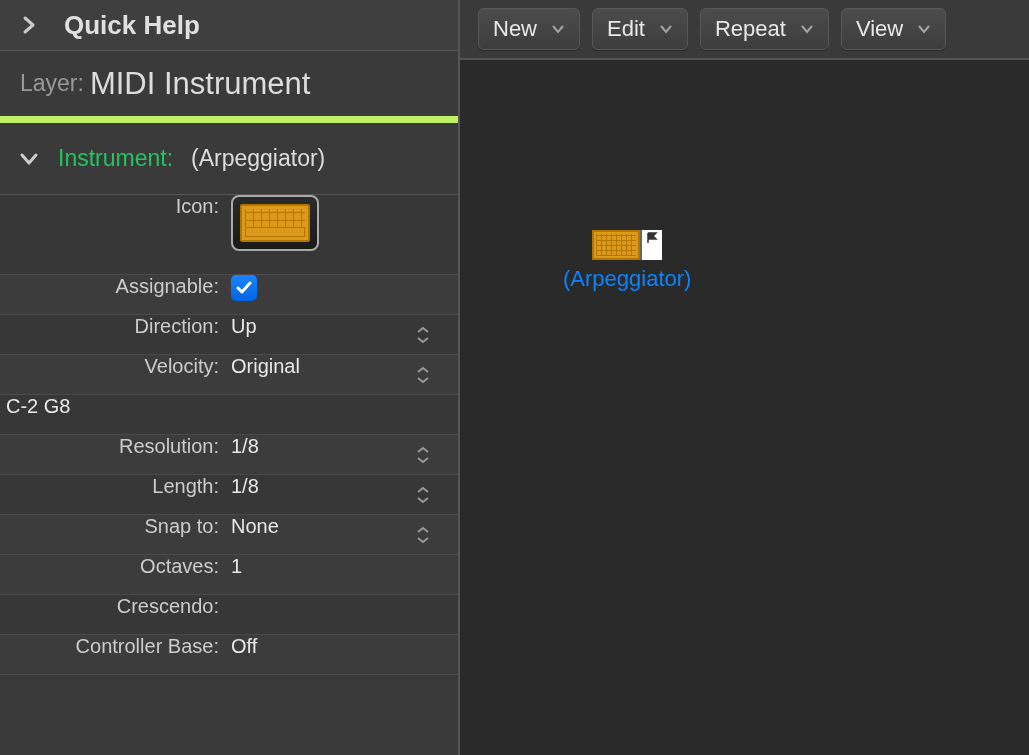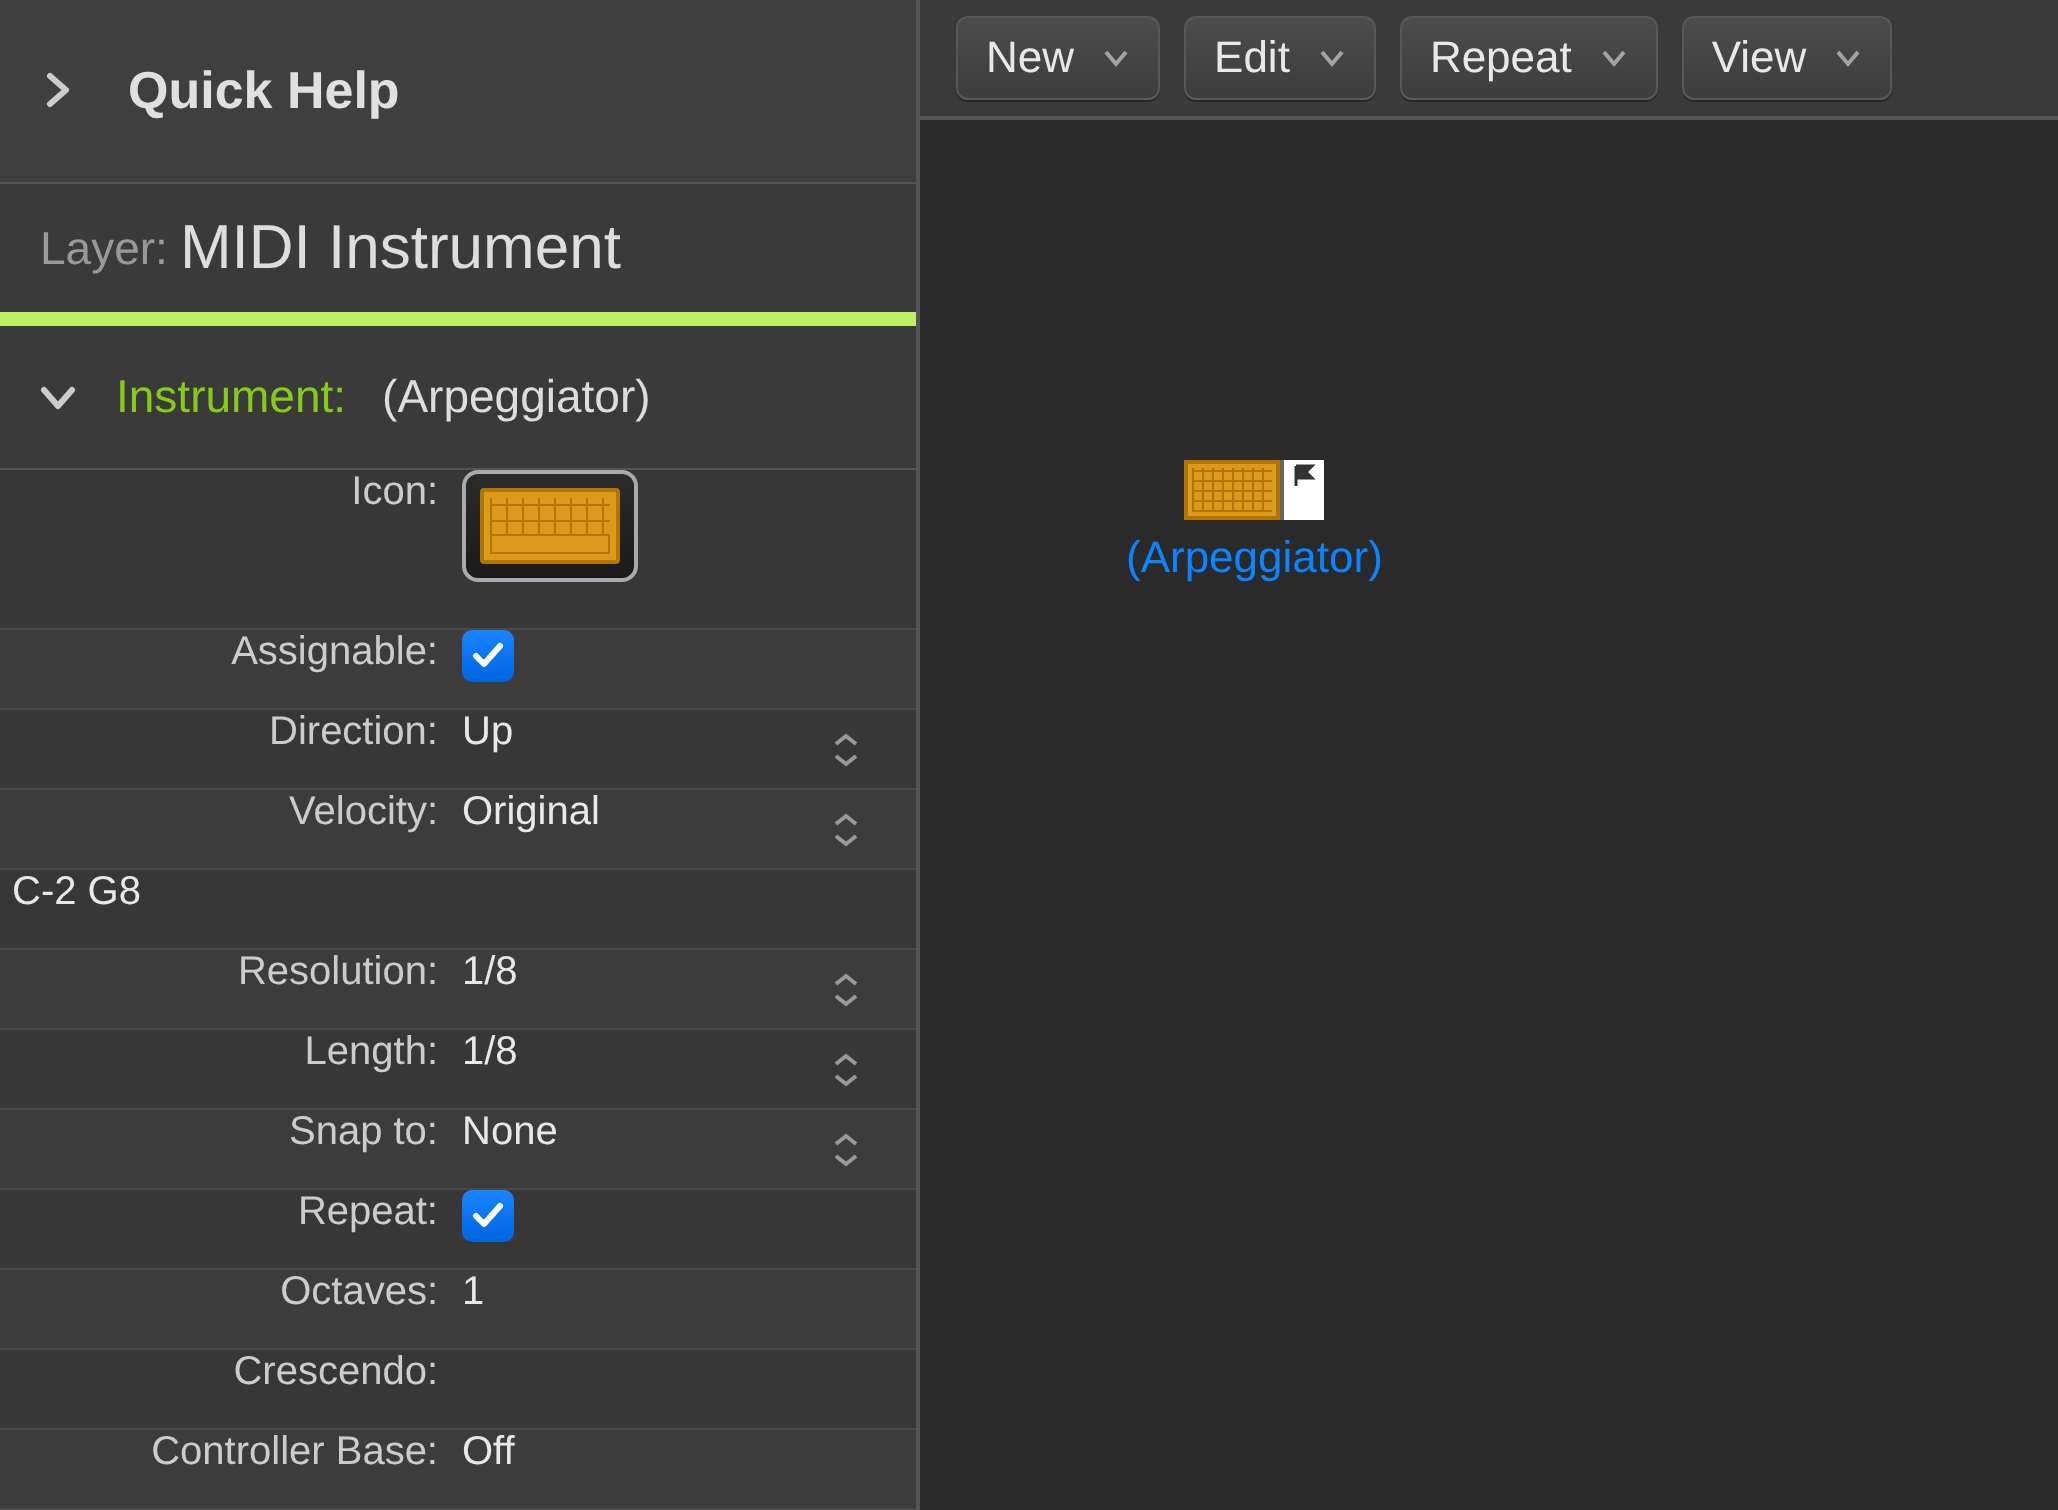--- a/index.html
+++ b/index.html
@@ -19,21 +19,21 @@
   }
   
   .sidebar {
     width: 460px;
     background: #3a3a3a;
     border-right: 2px solid #555;
     display: flex;
     flex-direction: column;
   }
   .quickhelp {
-    height: 92px;
+    height: 51px;
     display: flex;
     align-items: center;
     padding: 12px 18px;
     gap: 24px;
     border-bottom: 1px solid #555;
     background: #3f3f3f;
   }
   .disclosure {
     width: 22px; height: 22px;
     display:flex;align-items:center;justify-content:center;
@@ -55,21 +55,21 @@
   .layer-label { color: #999; font-size: 23px; }
   .layer-value { color: #ddd; font-size: 31px; }
   .instrument-row {
     height: 72px;
     display:flex;
     align-items:center;
     padding: 0 18px;
     border-bottom: 1px solid #555;
     gap: 18px;
   }
-  .instrument-label { color: #84cc16; font-size: 23px; }
+  .instrument-label { color: #22c55e; font-size: 23px; }
   .instrument-value { color: #ddd; font-size: 23px; }
 
   .props {
     flex: 1;
     display:flex;
     flex-direction:column;
   }
   .prop-row {
     height: 40px;
     display:flex;
@@ -334,28 +334,20 @@
         <div class="stepper">
           <svg width="14" height="8" viewBox="0 0 14 8">
               <polyline points="2,6 7,2 12,6" fill="none" stroke="#999" stroke-width="2"></polyline>
             </svg>
           <svg width="14" height="8" viewBox="0 0 14 8">
               <polyline points="2,2 7,6 12,2" fill="none" stroke="#999" stroke-width="2"></polyline>
             </svg>
         </div>
       </div>
 
-      <div class="prop-row dim">
-        <div class="prop-label">Repeat:</div>
-        <div class="checkbox">
-          <svg width="16" height="14" viewBox="0 0 16 14">
-              <polyline points="2,7 6,11 14,2" fill="none" stroke="#fff" stroke-width="3" stroke-linecap="round" stroke-linejoin="round"></polyline>
-            </svg>
-        </div>
-      </div>
 
       <div class="prop-row">
         <div class="prop-label">Octaves:</div>
         <div class="prop-value">1</div>
       </div>
 
       <div class="prop-row dim">
         <div class="prop-label">Crescendo:</div>
         <div class="prop-value"></div>
       </div>

